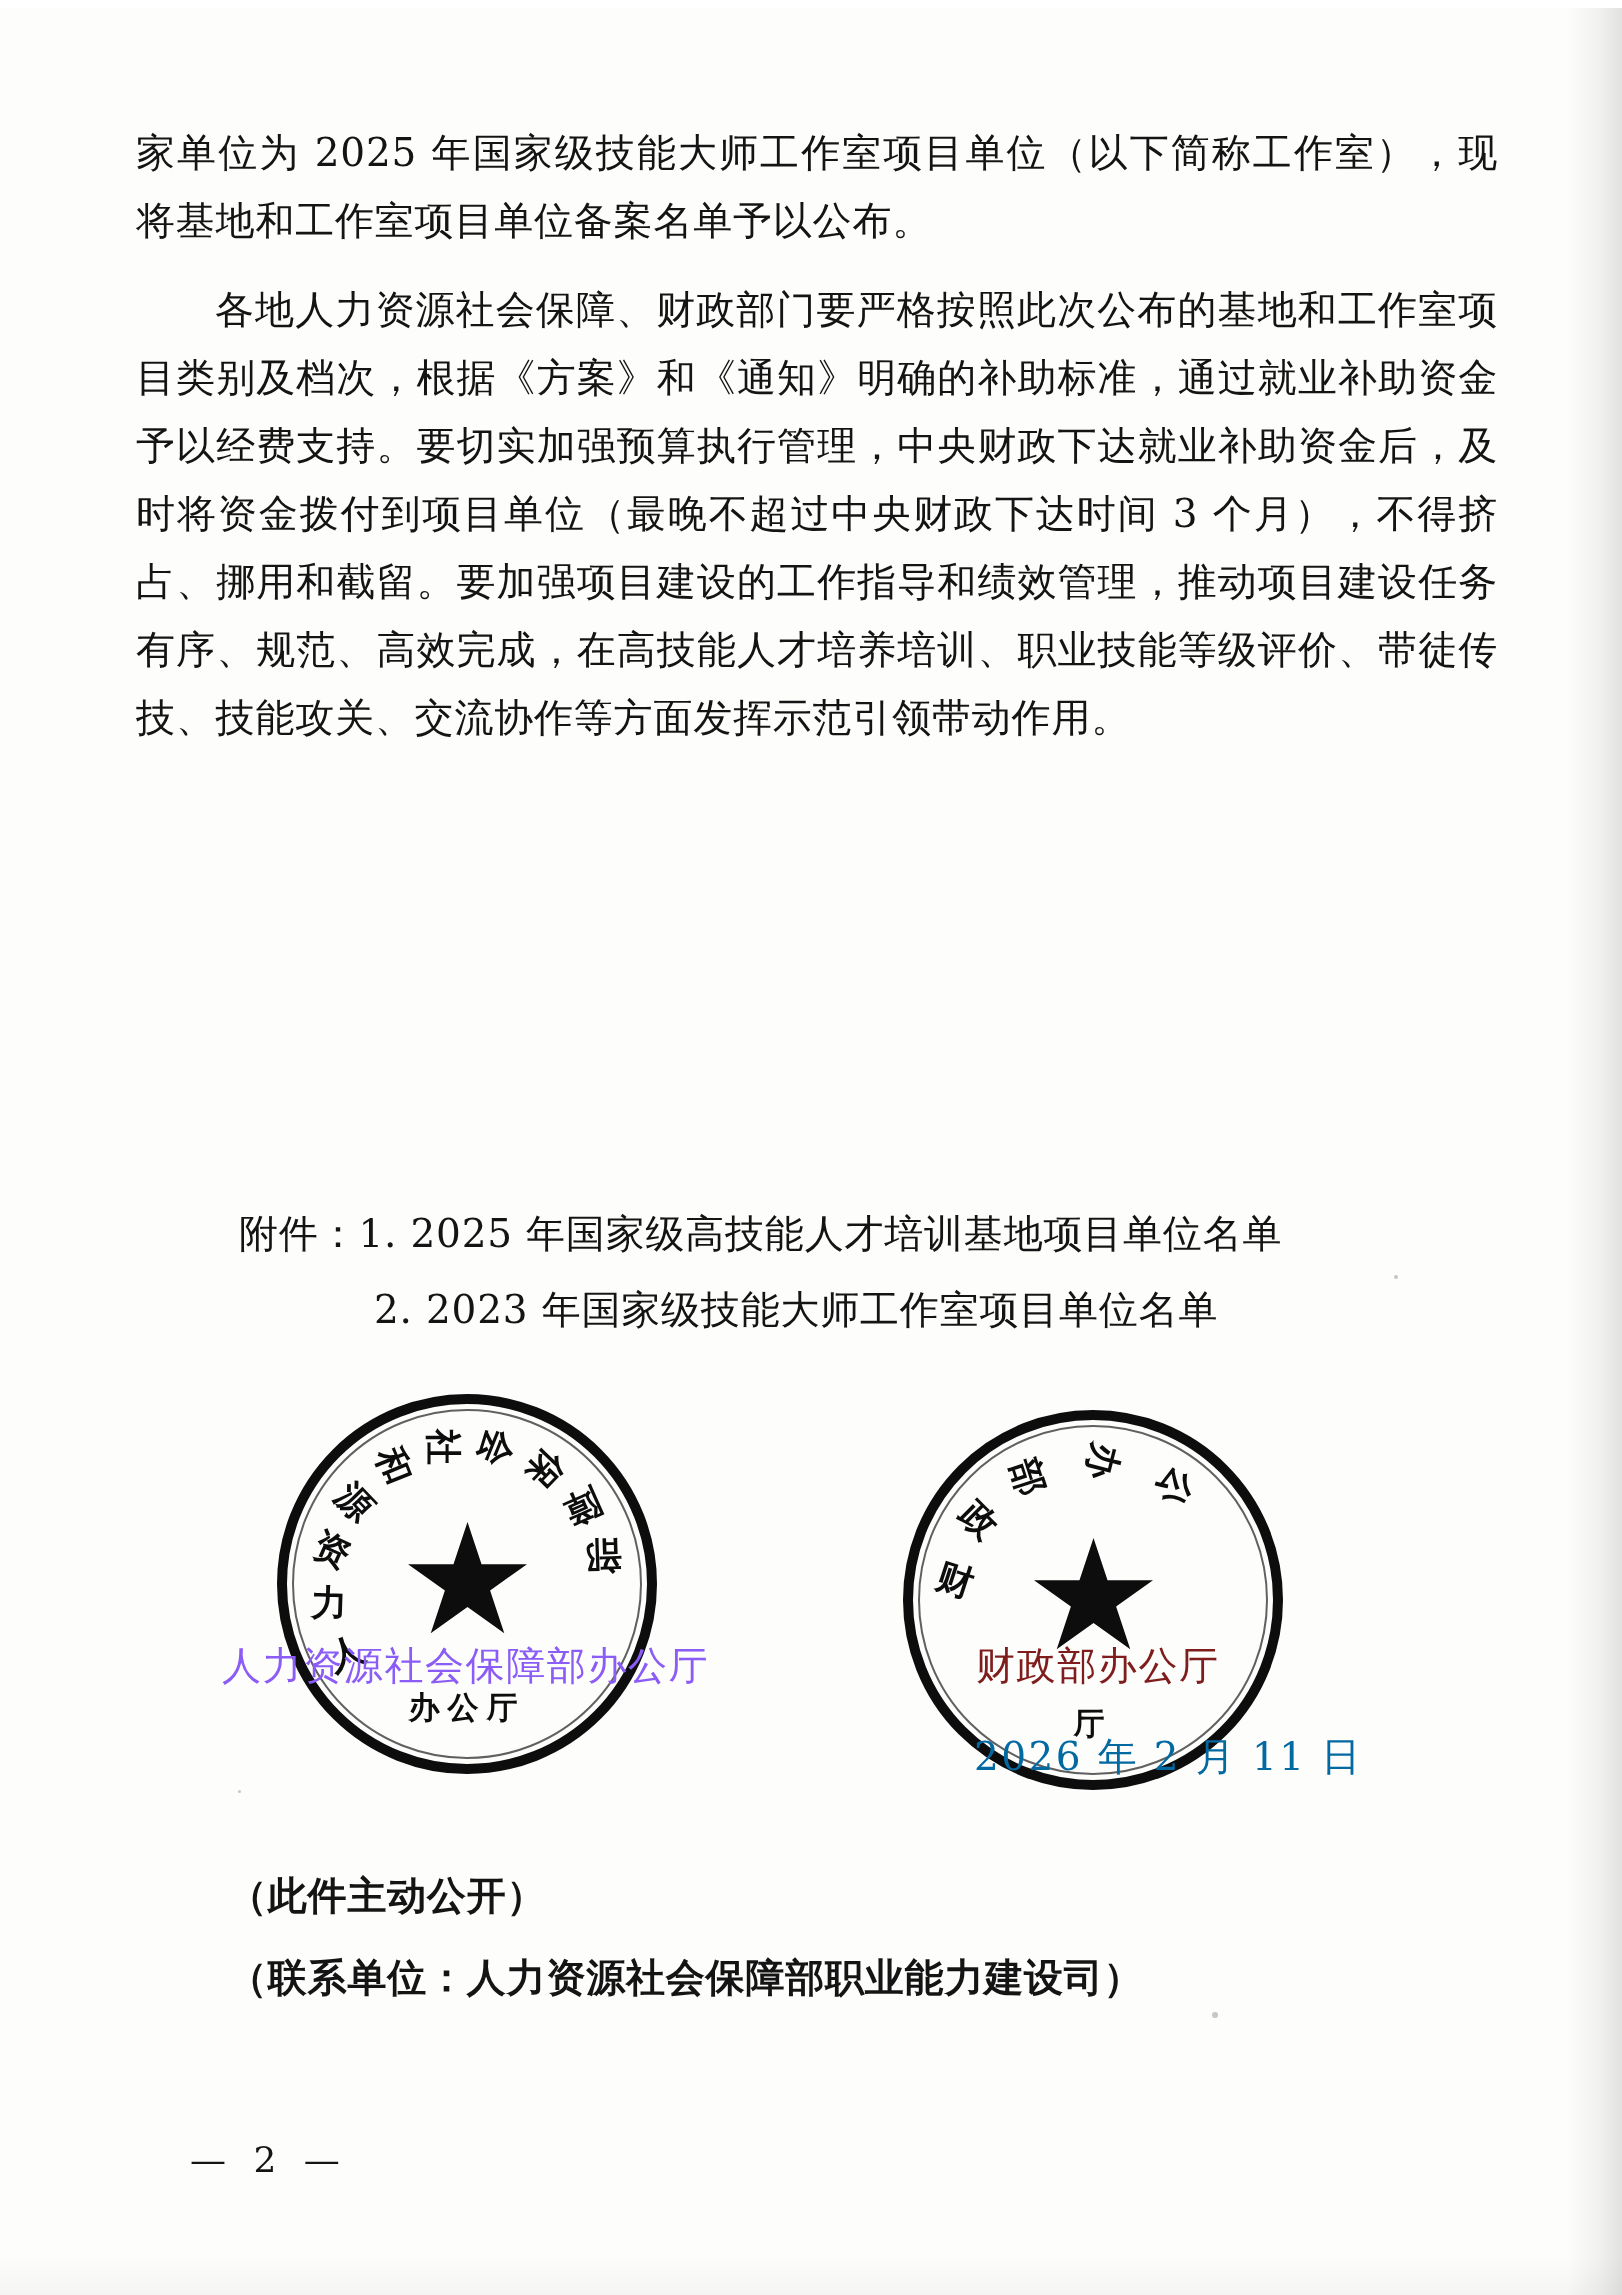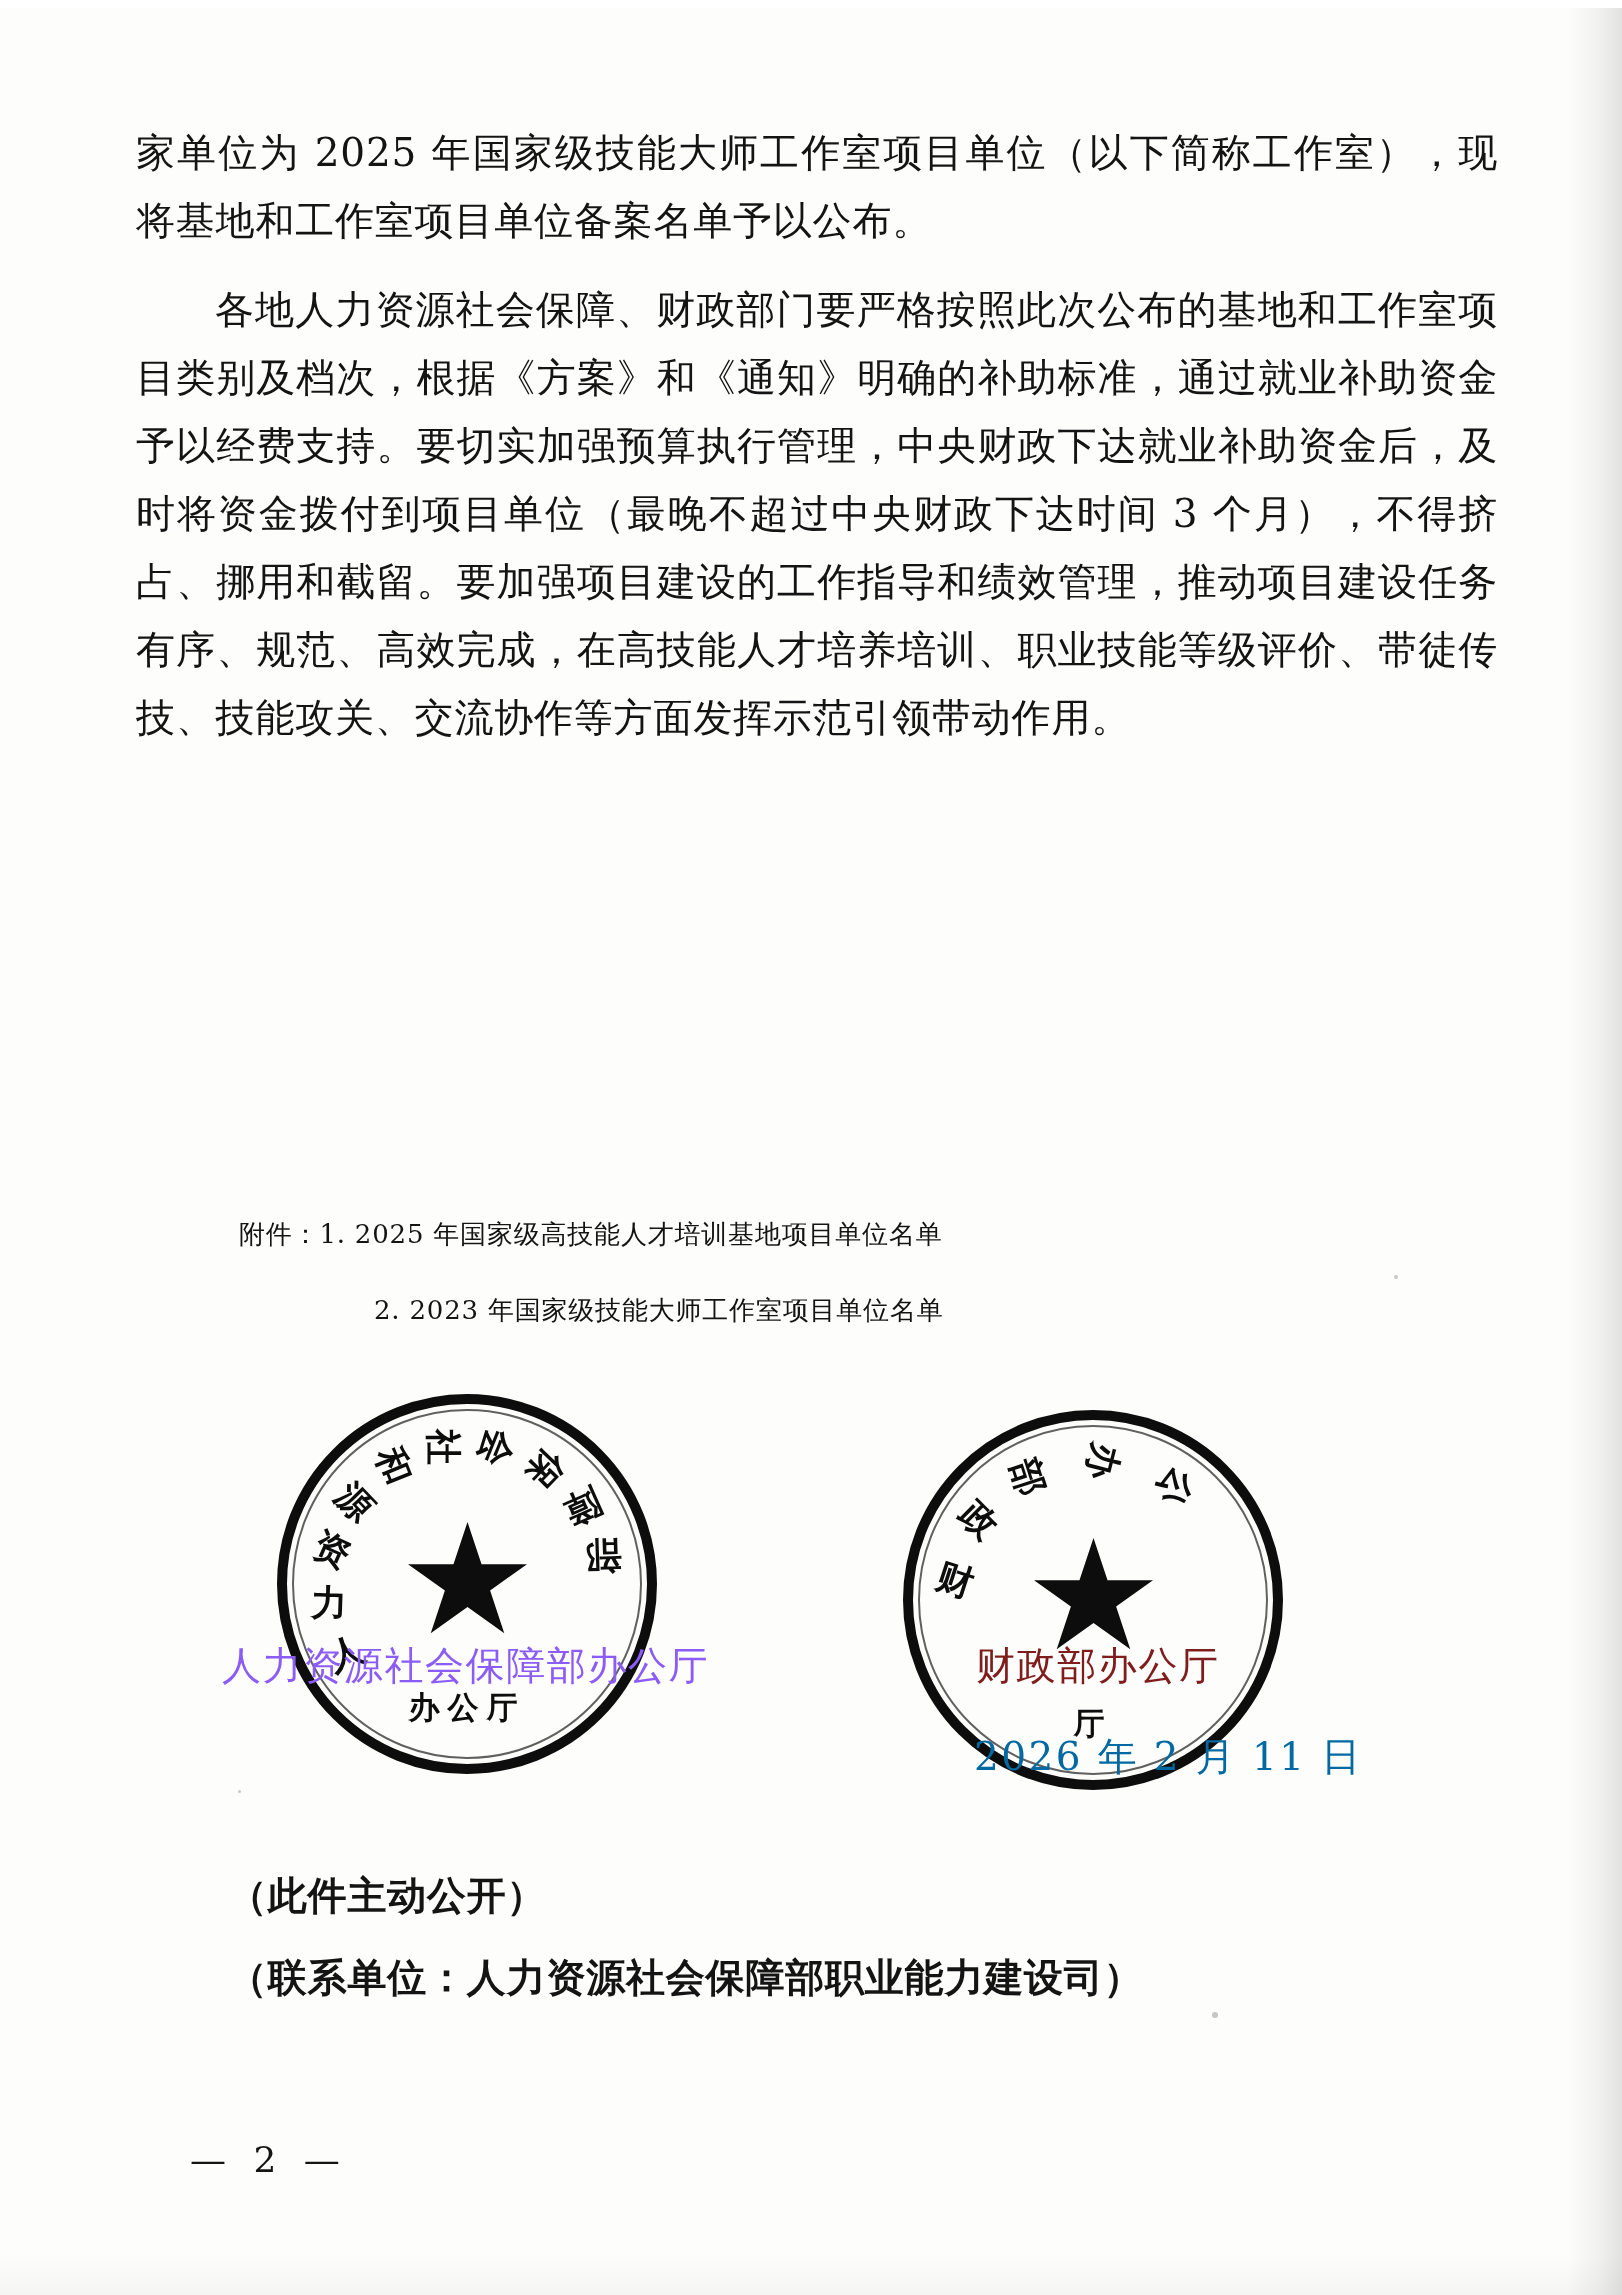--- a/index.html
+++ b/index.html
@@ -71,21 +71,21 @@
     height: 20.6px;
   }
 
   .attachments {
     position: absolute;
     left: 136px;
     top: 1188px;
     width: 1362px;
   }
   .att-line {
-    font-size: 26px;
+    font-size: 39px;
     line-height: 76px;
     letter-spacing: 0.8px;
     color: #141414;
     padding-left: 103px;
   }
   .att-line.second {
     padding-left: 238px;
   }
 
   

